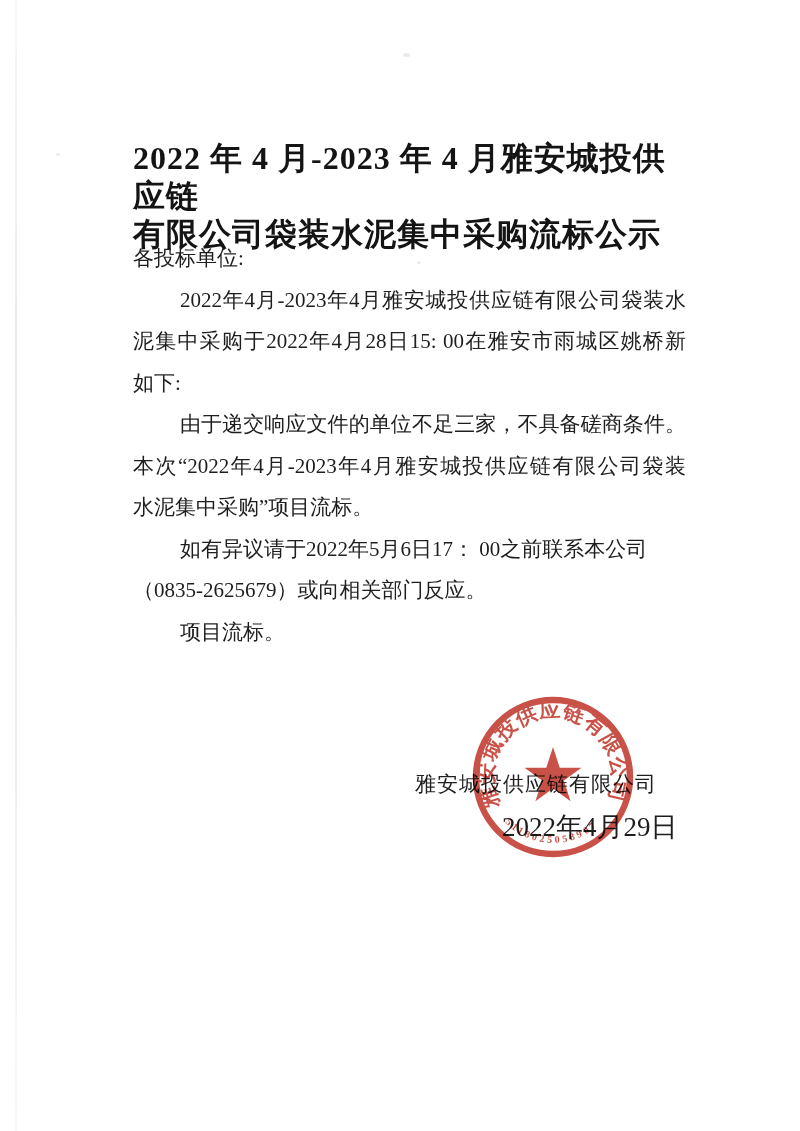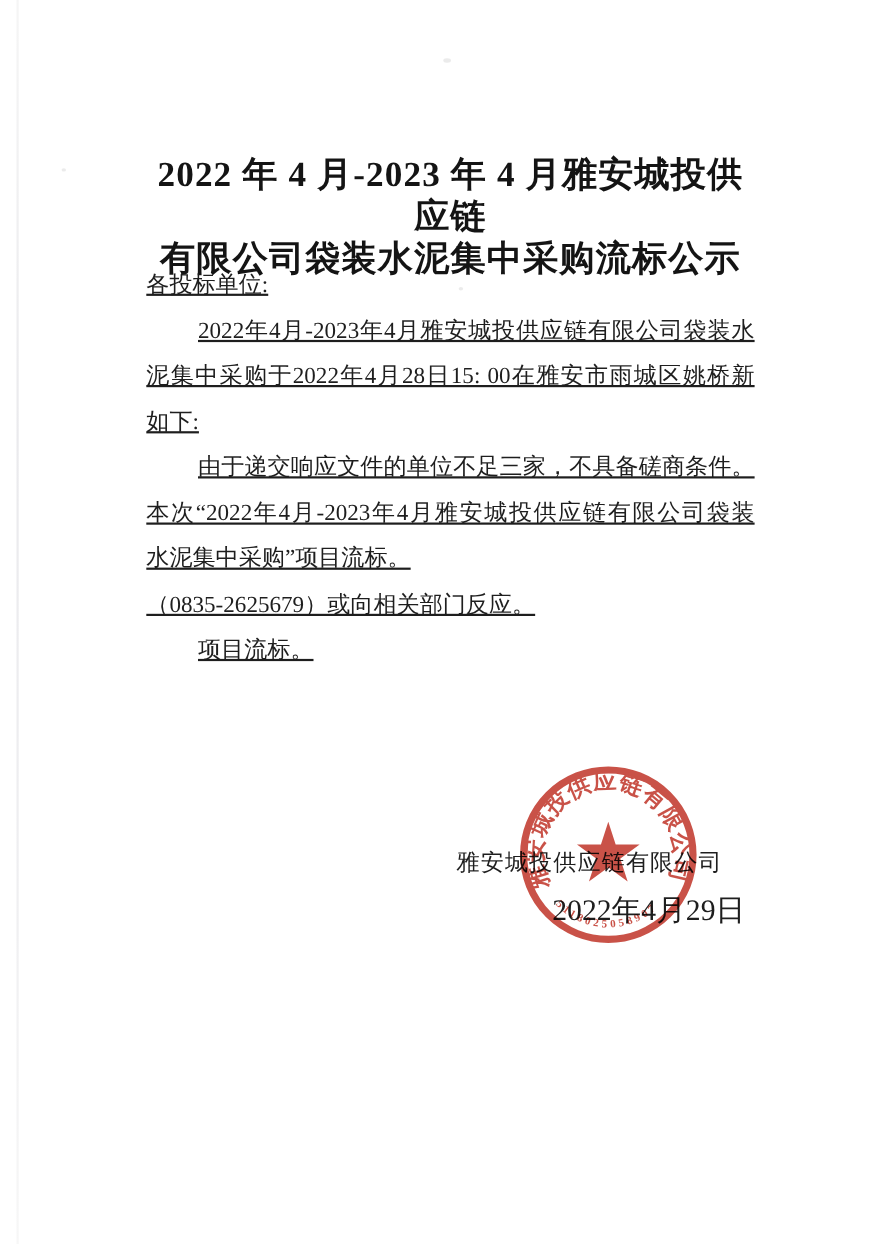--- a/index.html
+++ b/index.html
@@ -19,29 +19,28 @@
     background: linear-gradient(#f2f2f2, #e3e3e7 35%, #e9e9ec 70%, #f4f4f4);
     opacity: .75;
   }
   .speck { position: absolute; background: #d8d8d8; border-radius: 50%; opacity: .5; }
   .speck.s1 { left: 403px; top: 53px;  width: 7px; height: 4px; }
   .speck.s2 { left: 56px;  top: 153px; width: 4px; height: 3px; }
   .speck.s3 { left: 417px; top: 261px; width: 4px; height: 3px; }
 
   .doc-title {
     position: absolute; left: 133px; top: 139px; width: 553px;
-    text-align: center;
     font-size: 32px; line-height: 38px; font-weight: bold;
     letter-spacing: 1px; color: #141414;
   }
   .body-text {
     position: absolute; left: 133px; top: 238px; width: 553px;
     font-size: 21px; line-height: 41.5px; color: #1e1e1e;
   }
-  .line { white-space: nowrap; text-decoration: underline; }
+  .line { white-space: nowrap; }
   .line.fill {
     white-space: normal;
     text-align: justify;
     text-align-last: justify;
   }
   .line.indent { text-indent: 47px; }
 
   .signature-company {
     position: absolute; left: 415px; top: 770px;
     font-size: 21px; letter-spacing: 1px; color: #1e1e1e; white-space: nowrap;
@@ -84,20 +83,21 @@
           <div class="line indent fill">2022年4月-2023年4月雅安城投供应链有限公司袋装水</div>
           <div class="line fill">泥集中采购于2022年4月28日15: 00在雅安市雨城区姚桥新</div>
           <div class="line">如下:</div>
         </div>
         <div>
           <div class="line indent fill">由于递交响应文件的单位不足三家，不具备磋商条件。</div>
           <div class="line fill">本次“2022年4月-2023年4月雅安城投供应链有限公司袋装</div>
           <div class="line">水泥集中采购”项目流标。</div>
         </div>
         <div>
+          <div class="line indent">如有异议请于2022年5月6日17： 00之前联系本公司</div>
           <div class="line">（0835-2625679）或向相关部门反应。</div>
         </div>
         <div>
           <div class="line indent">项目流标。</div>
         </div>
       </div>
   </div>
 
   <div class="signature-company">雅安城投供应链有限公司</div>
   <div class="signature-date">2022年4月29日</div>

